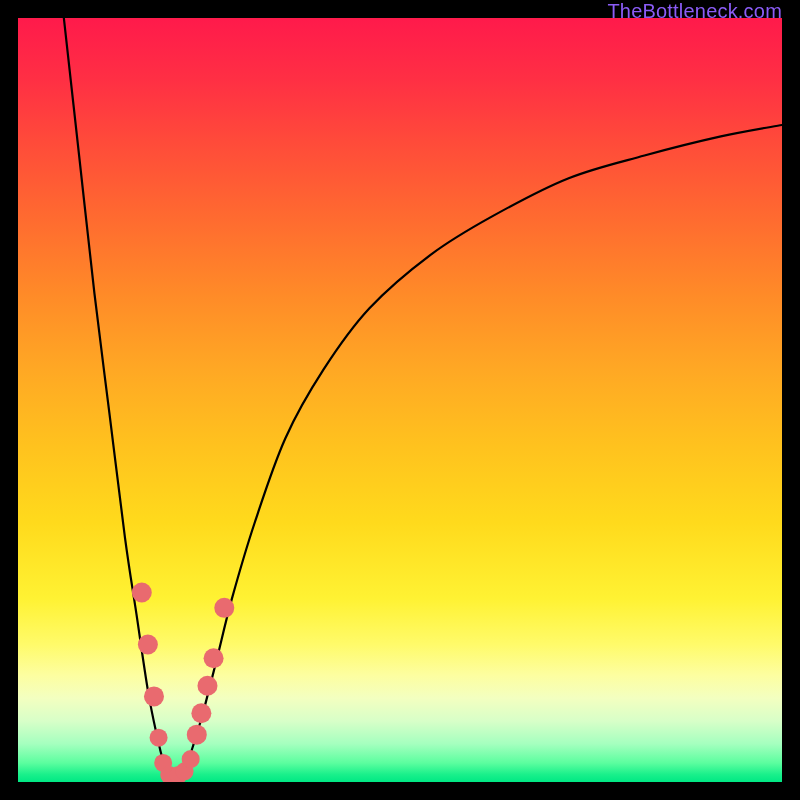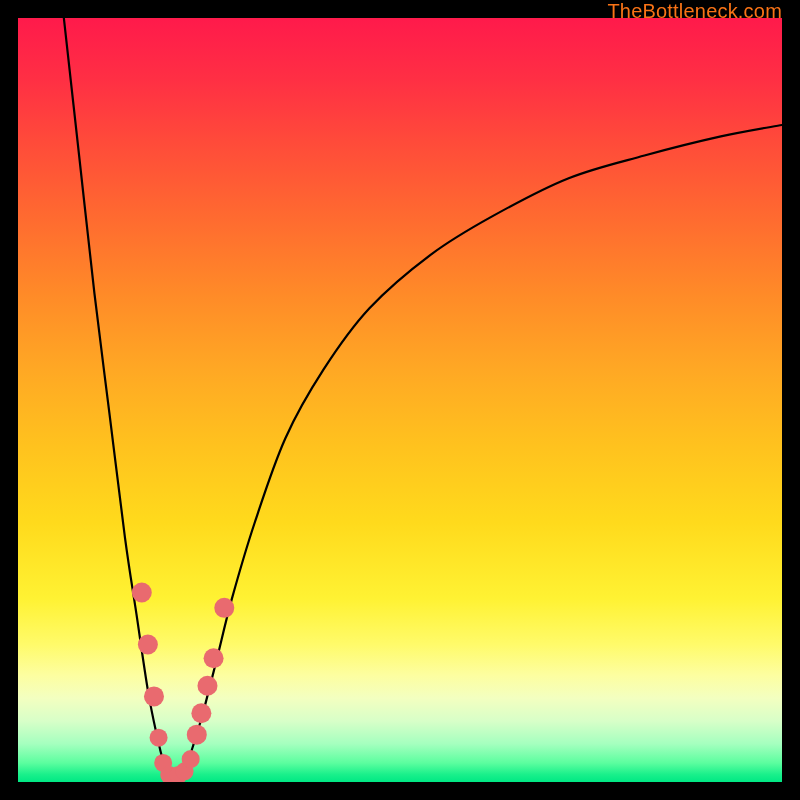--- a/index.html
+++ b/index.html
@@ -45,21 +45,21 @@
   }
   .svg-layer {
     position: absolute;
     inset: 0;
   }
   .watermark {
     position: absolute;
     top: 0;
     right: 18px;
     font-size: 20px;
-    color: #f97316;
+    color: #8b5cf6;
     font-weight: 500;
     letter-spacing: 0.2px;
   }
 </style>
 </head>
 <body>
 
 <div class="frame">
   <div class="gradient"></div>
   <svg class="svg-layer" viewBox="0 0 764 764" preserveAspectRatio="none">

